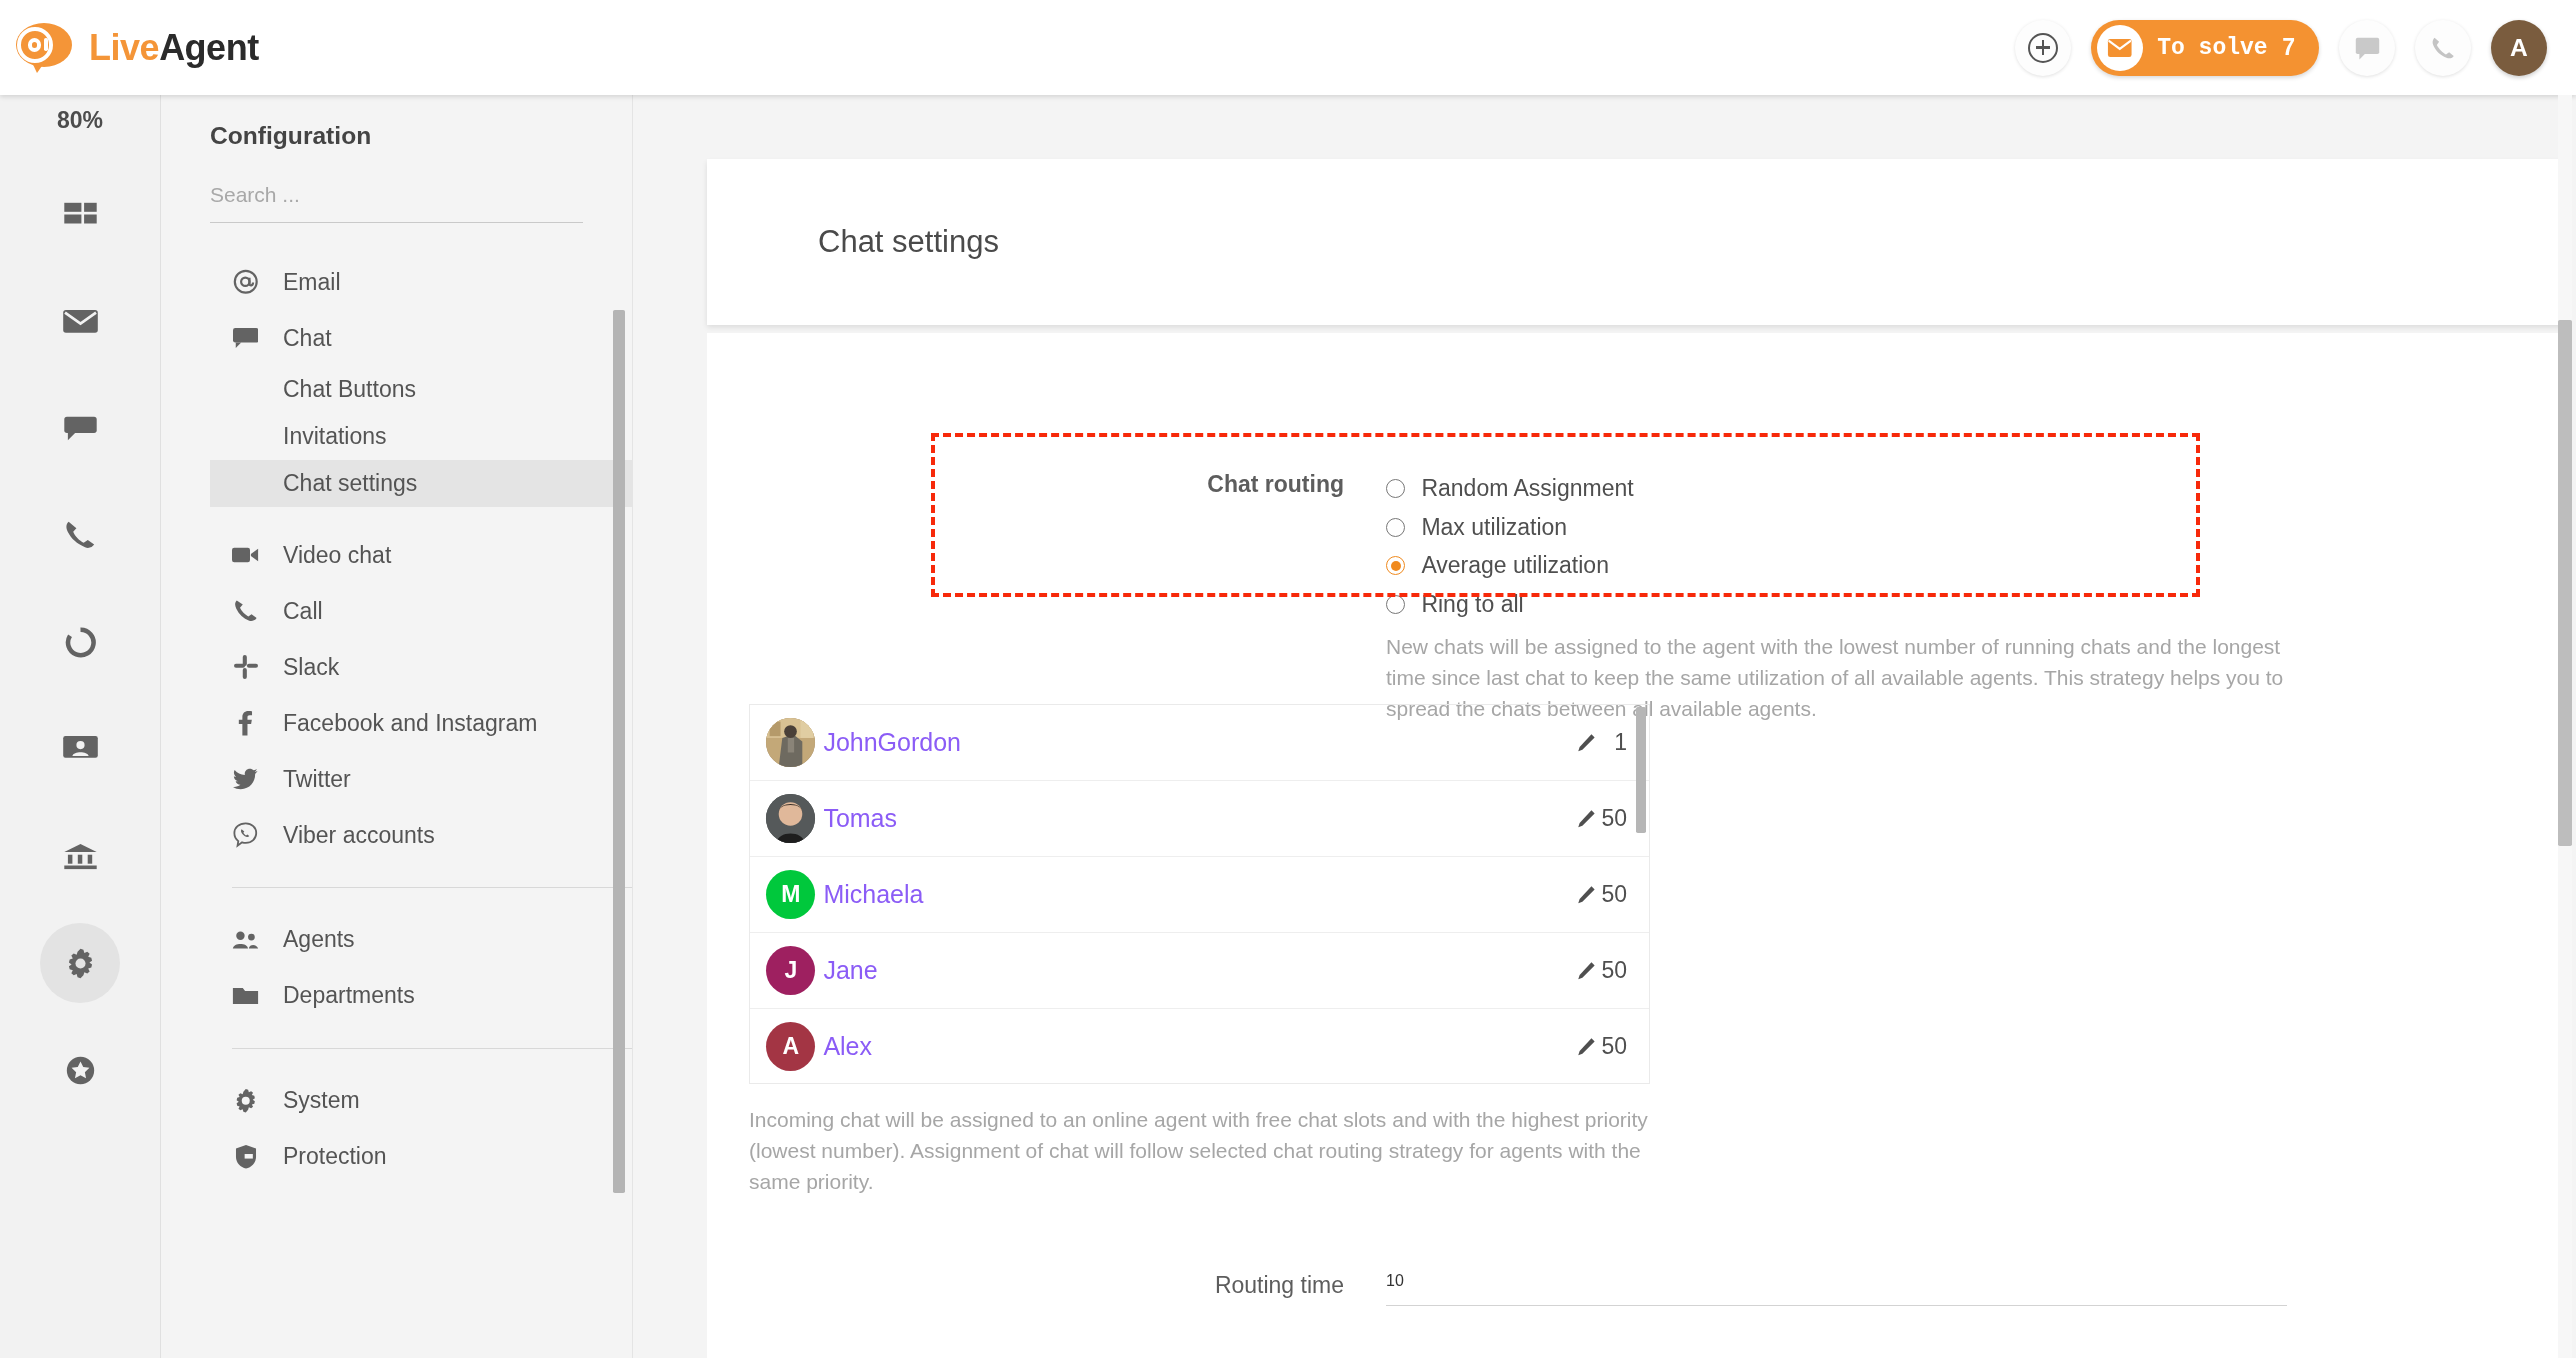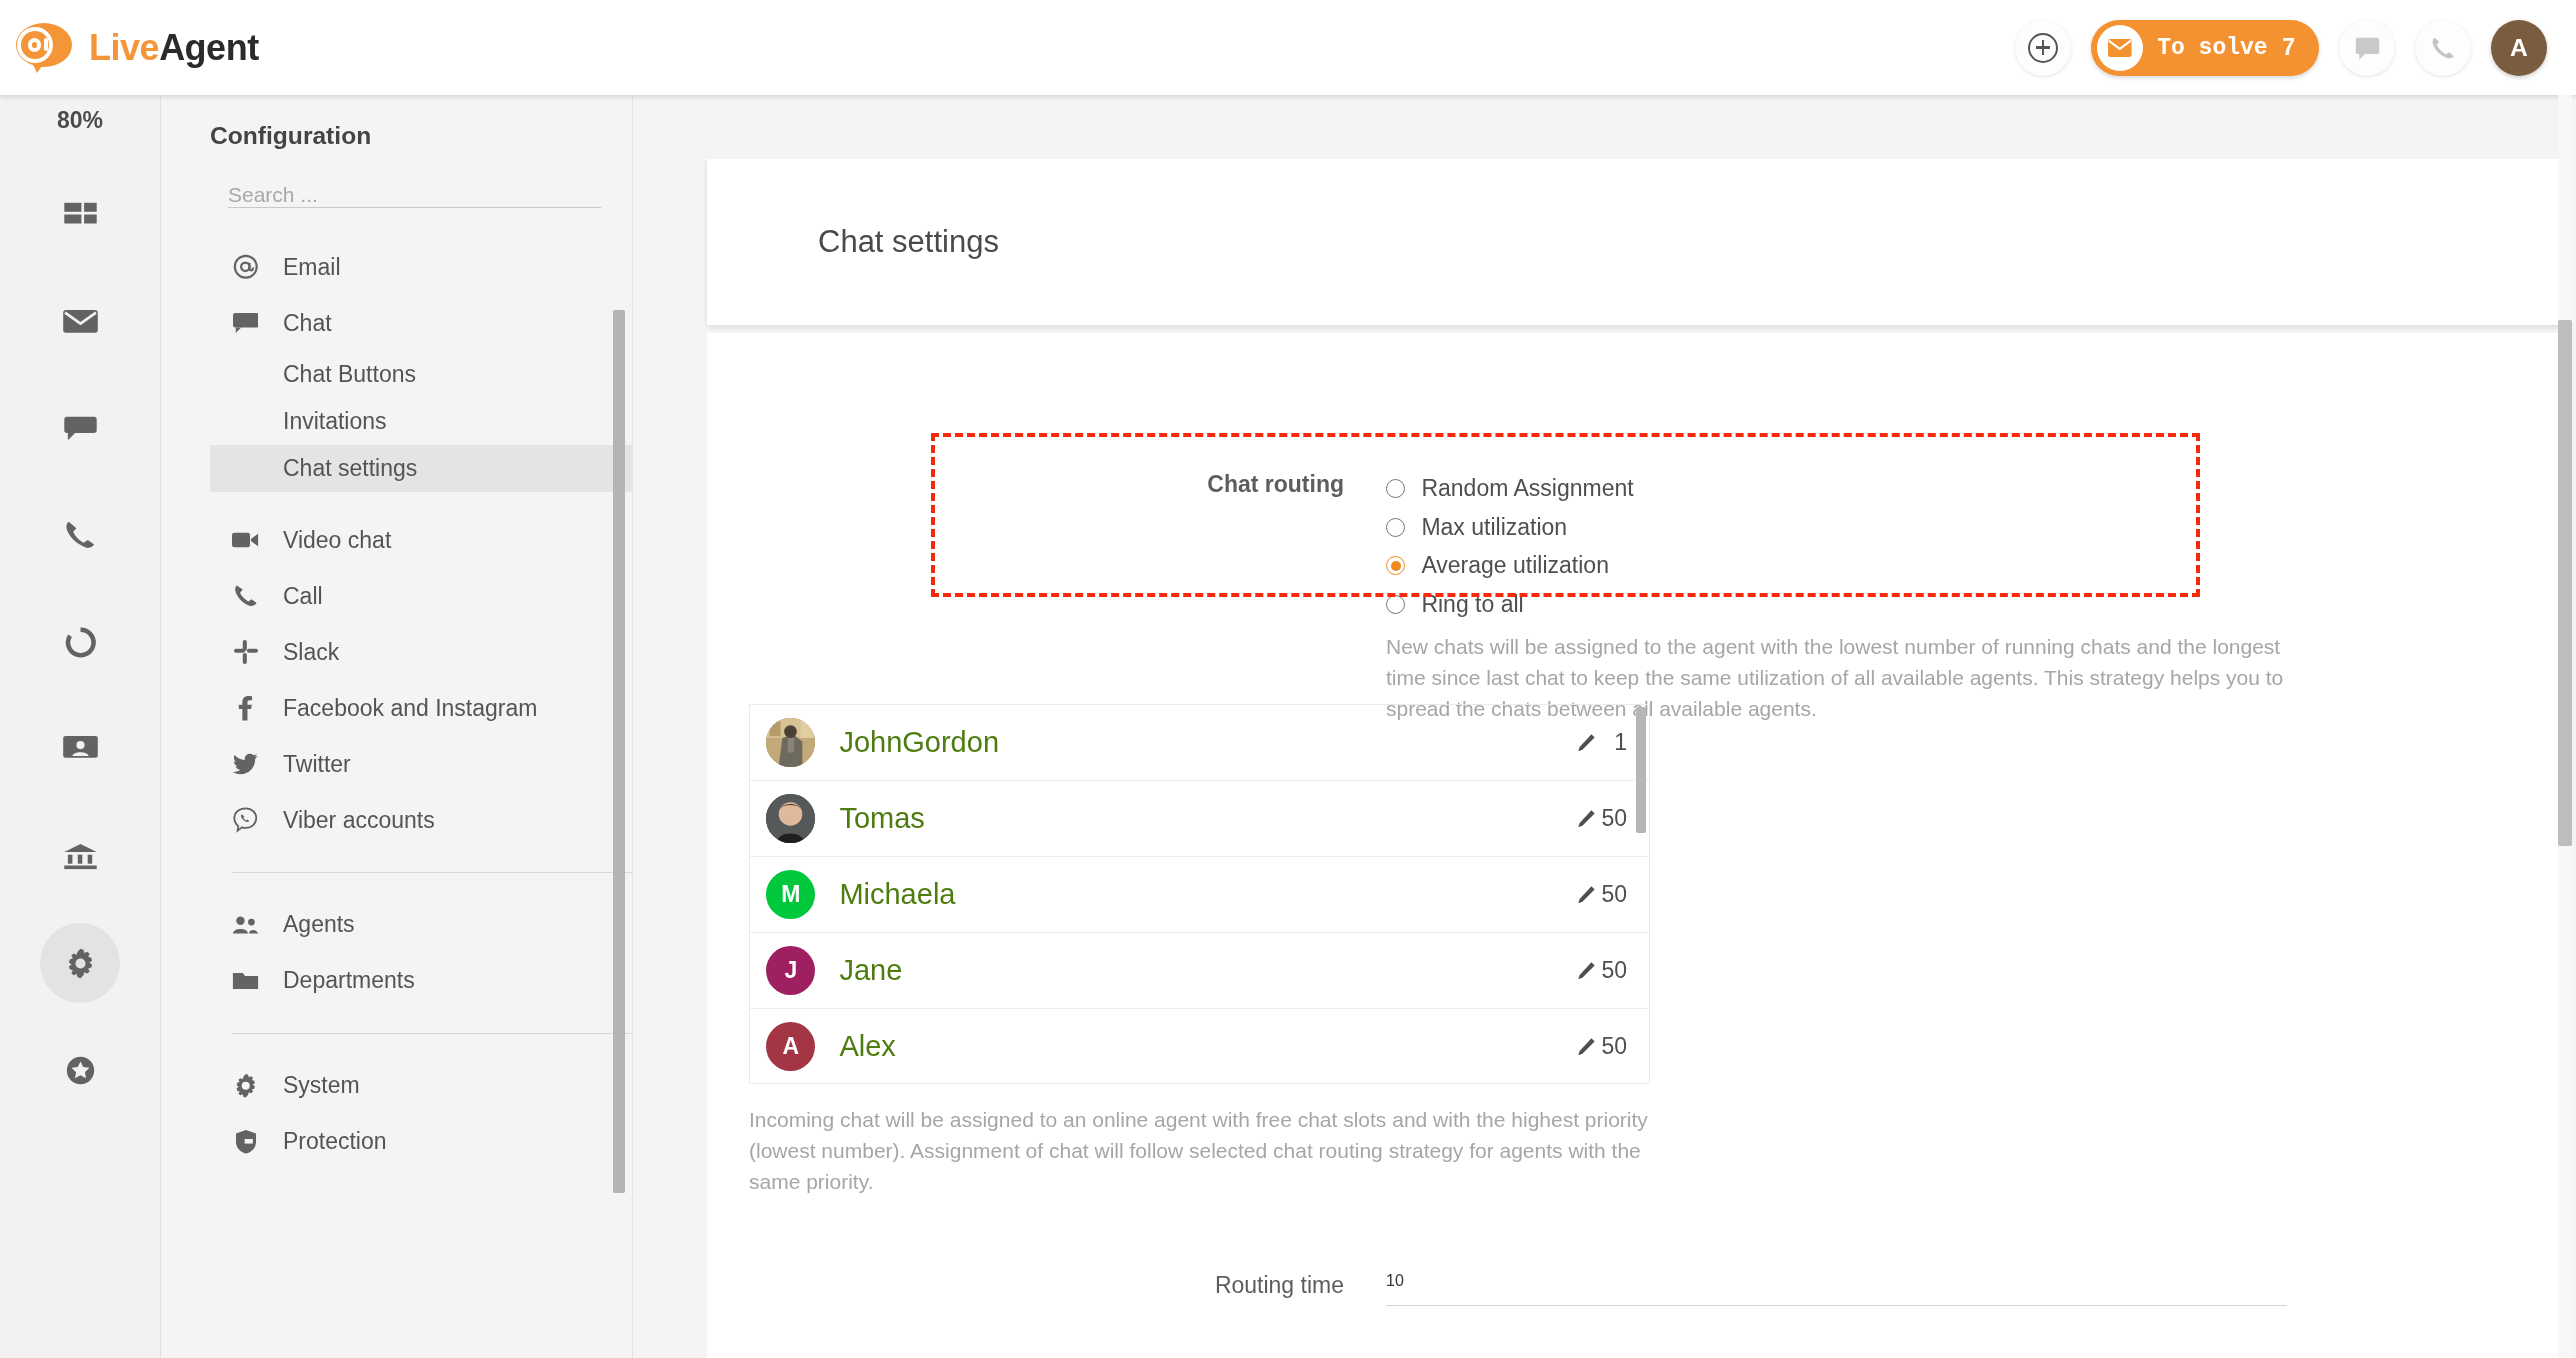--- a/index.html
+++ b/index.html
@@ -96,21 +96,21 @@
   .sidebar {
     position: absolute; left: 160px; top: 95px; width: 473px; height: 1263px;
     background: #f4f4f4; border-left: 0.9px solid #e0e0e0;
     border-right: 0.9px solid #e4e4e4; overflow: hidden;
   }
   .sb-inner { padding: 27px 0 0 49px; width: 473px; }
   .sb-title { font-size: 24.6px; font-weight: bold; color: #444; margin-bottom: 33px; }
   .sb-search {
     width: 373px; border: none; border-bottom: 0.9px solid #c9c9c9; background: transparent;
     font-size: 21px; color: #1d4ed8; font-family: "Liberation Sans", sans-serif;
-    padding-bottom: 0; outline: none; margin-left: 18px;
+    padding-bottom: 15px; outline: none;
   }
   .sb-search::placeholder { color: #a8a8a8; }
   .sb-group { margin-top: 31px; }
   .sb-row {
     display: flex; align-items: center; gap: 24px; height: 56px;
     padding-left: 22px; width: 424px; cursor: pointer;
   }
   .sb-icon { width: 27px; display: flex; align-items: center; justify-content: center; flex: none; }
   .sb-label { font-size: 23px; color: #545454; white-space: nowrap; }
   .sb-sub { padding-left: 73px; height: 47px; display: flex; align-items: center; width: 424px; cursor: pointer; }
@@ -161,21 +161,21 @@
   .agent-row {
     display: flex; align-items: center; height: 76px; padding: 0 0 0 16.4px;
     border-bottom: 0.9px solid #eeeeee; cursor: pointer;
   }
   .agent-row:last-child { border-bottom: none; }
   .agent-av {
     width: 49px; height: 49px; border-radius: 50%; flex: none;
     display: flex; align-items: center; justify-content: center;
     color: #fff; font-size: 23px; font-weight: bold; overflow: hidden;
   }
-  .agent-name { font-size: 29px; color: #4d7c0f; margin-left: 24px; flex: 1; }
+  .agent-name { font-size: 25px; color: #8b5cf6; margin-left: 8px; flex: 1; }
   .agent-prio { font-size: 23px; color: #4f4f4f; width: 51px; text-align: right; padding-right: 22px; }
   .pencil { width: 24px; flex: none; display: flex; align-items: center; justify-content: center; cursor: pointer; }
   .list-scroll {
     position: absolute; right: 2.7px; top: 1.8px; width: 10px; height: 126px;
     background: #b6b6b6; border-radius: 1.8px;
   }
   .list-track {
     position: absolute; right: 2.7px; top: 1.8px; width: 10px; height: 377px;
     background: #fafafa; border-radius: 1.8px; z-index: -1;
   }

